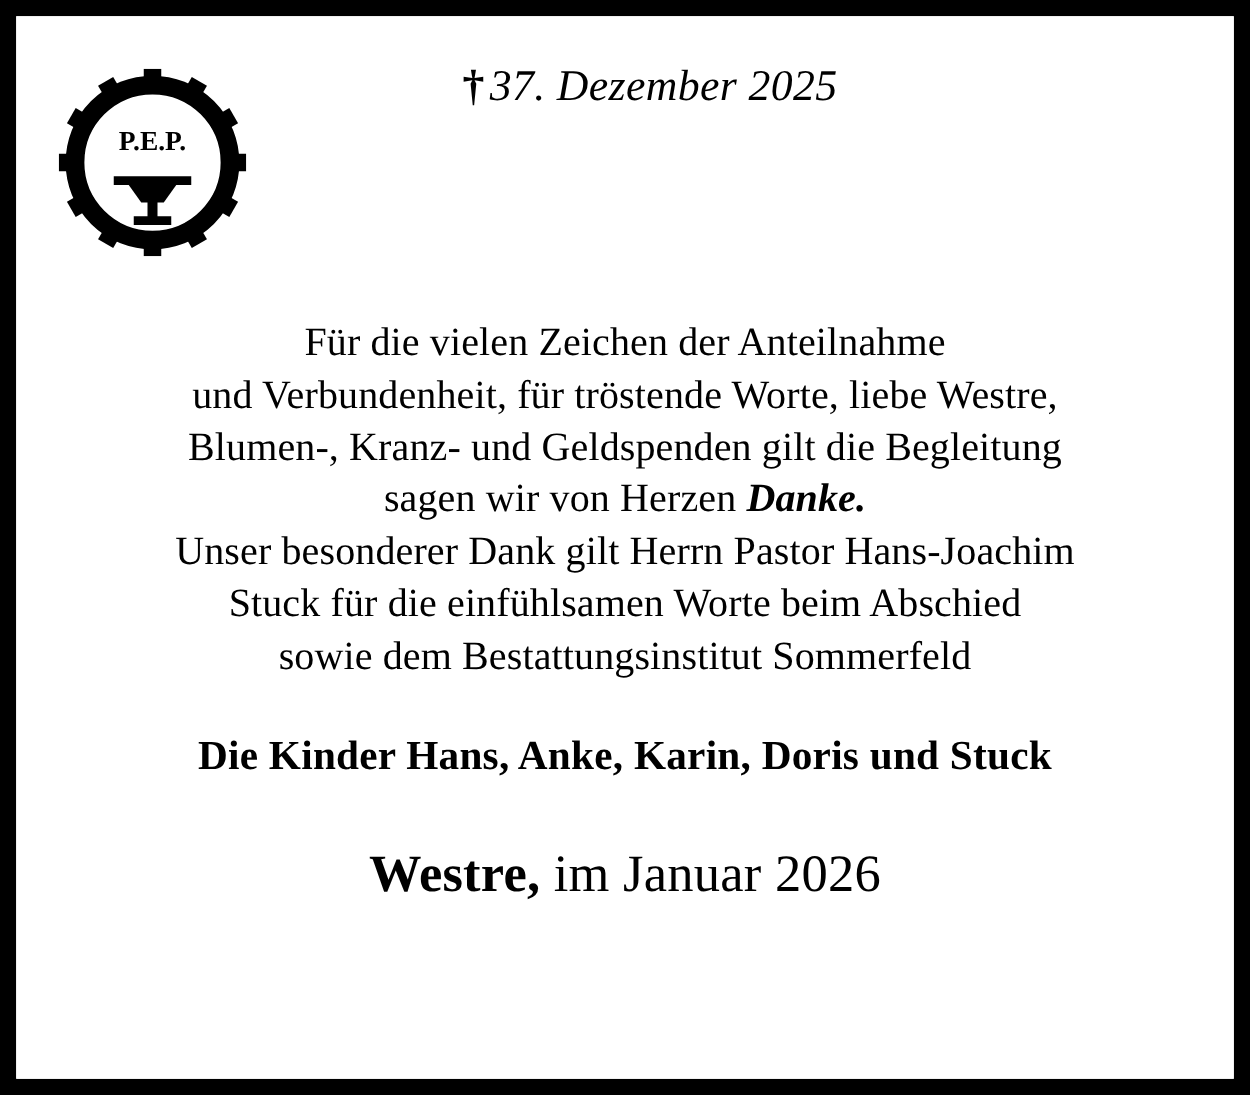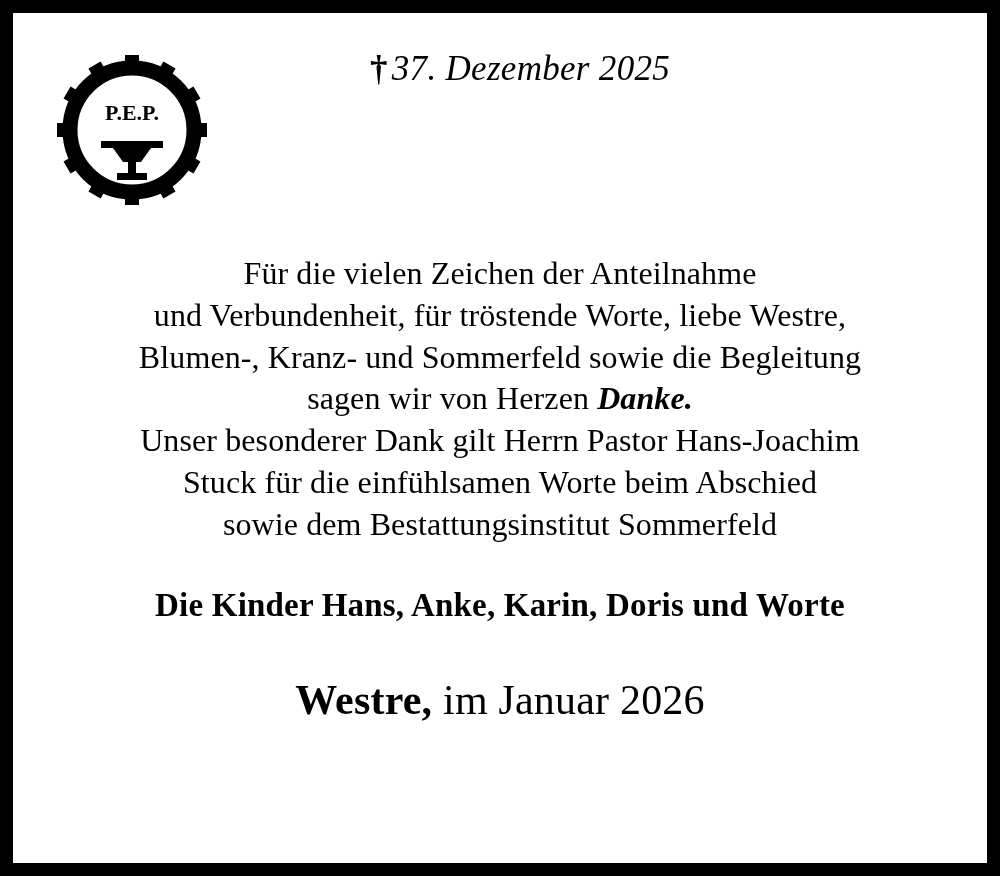--- a/index.html
+++ b/index.html
@@ -32,21 +32,21 @@
     text-align: center;
   }
 
   
   .header {
     position: relative;
     height: 190px;
   }
   .emblem {
     position: absolute;
-    left: 20px;
+    left: 10px;
     top: 28px;
     width: 150px;
     height: 150px;
   }
   .name {
     font-size: 76px;
     font-style: italic;
     font-weight: 700;
     letter-spacing: 0.5px;
     line-height: 1;
@@ -137,27 +137,27 @@
 
 
       <div class="deathline">
         <span class="dagger">†</span><span>37. Dezember 2025</span>
       </div>
     </div>
 
     <div class="body-text">
       <span class="ln">Für die vielen Zeichen der Anteilnahme</span>
       <span class="ln">und Verbundenheit, für tröstende Worte, liebe Westre,</span>
-      <span class="ln">Blumen-, Kranz- und Sommerfeld sowie die Begleitung</span>
+      <span class="ln">Blumen-, Kranz- und Geldspenden gilt die Begleitung</span>
       <span class="ln"><span>sagen wir von Herzen </span><i class="bi">Danke.</i></span>
       <span class="ln">Unser besonderer Dank gilt Herrn Pastor Hans-Joachim</span>
       <span class="ln">Stuck für die einfühlsamen Worte beim Abschied</span>
       <span class="ln">sowie dem Bestattungsinstitut Sommerfeld</span>
     </div>
 
-    <div class="children">Die Kinder Hans, Anke, Karin, Doris und Worte</div>
+    <div class="children">Die Kinder Hans, Anke, Karin, Doris und Stuck</div>
 
     <div class="place">
       <b>Westre,</b><span> im Januar 2026</span>
     </div>
 
   </div>
 </div>
 
 </body></html>

